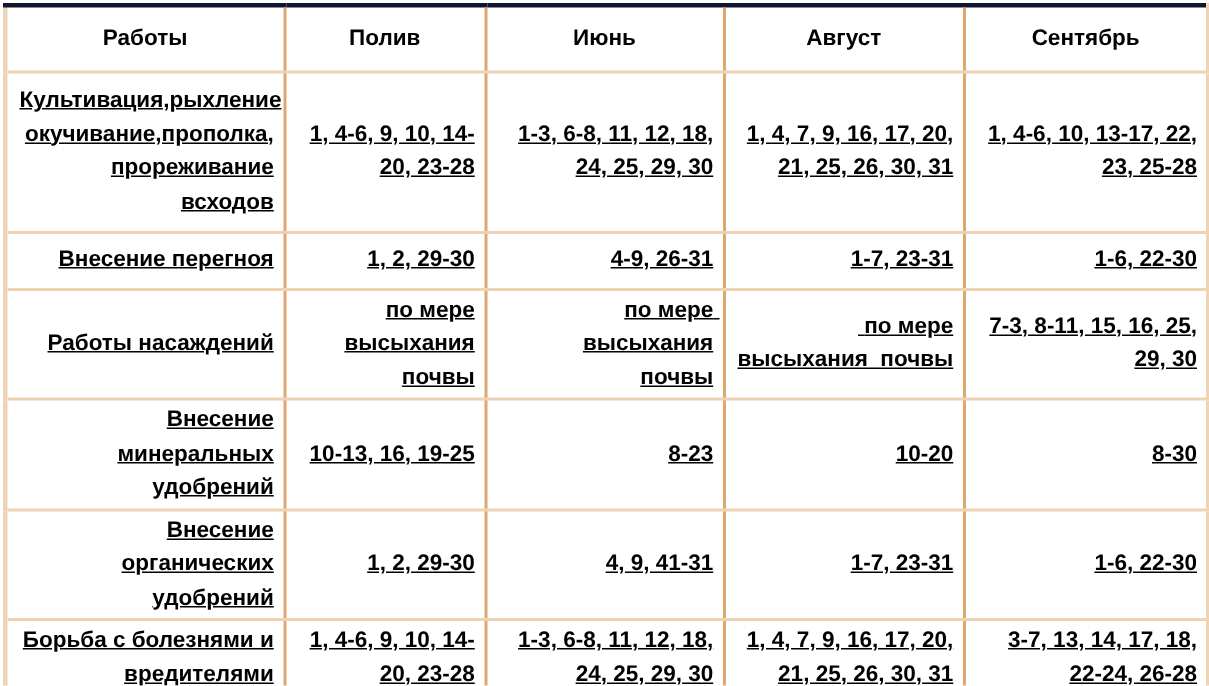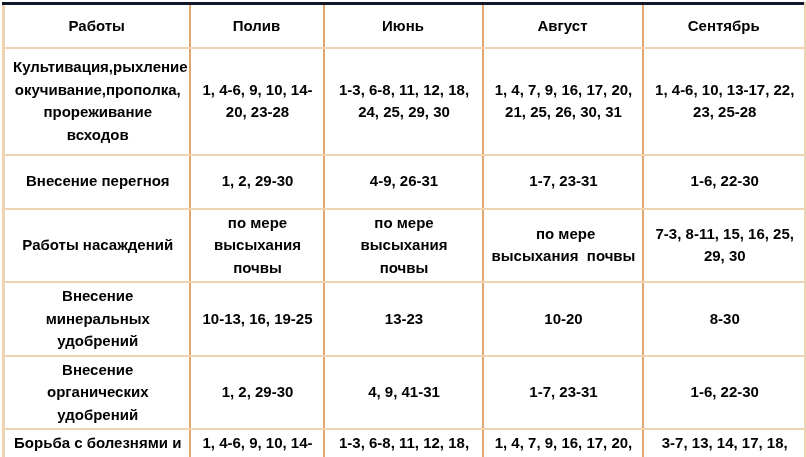--- a/index.html
+++ b/index.html
@@ -39,32 +39,33 @@
   table.schedule tr > *:first-child { border-left: 3px solid #efd4b4; }
   table.schedule tr > *:last-child  { border-right: 3px solid #efd4b4; }
   table.schedule thead th           { border-top: 3px solid #0f172a; }
   table.schedule tbody tr:last-child td { border-bottom: 2px solid #efd4b4; }
 
   table.schedule th {
     text-align: center;
     padding: 2px 4px;
   }
   table.schedule td {
-    text-align: center;
+    text-align: right;
     padding: 2px 6px 2px 8px;
+    text-decoration: underline;
   }
   col.c-works { width: 186px; }
   col.c-june  { width: 134px; }
   col.c-july  { width: 159px; }
   col.c-aug   { width: 160px; }
   col.c-sep   { width: 163px; }
 
   tr.r-head { height: 44px; }
   tr.r-1 { height: 107px; }
-  tr.r-2 { height: 54px; }
+  tr.r-2 { height: 38px; }
   tr.r-3 { height: 66px; }
   tr.r-4 { height: 65px; }
   tr.r-5 { height: 66px; }
   tr.r-6 { height: 47px; }
 </style>
 </head>
 <body>
 
 <table class="schedule">
   <colgroup>
@@ -115,21 +116,21 @@
       <td> по мере
 высыхания  почвы</td>
       <td>7-3, 8-11, 15, 16, 25,
 29, 30</td>
     </tr>
     <tr class="r-4">
       <td>Внесение
 минеральных
 удобрений</td>
       <td>10-13, 16, 19-25</td>
-      <td>13-23</td>
+      <td>8-23</td>
       <td>10-20</td>
       <td>8-30</td>
     </tr>
     <tr class="r-5">
       <td>Внесение
 органических
 удобрений</td>
       <td>1, 2, 29-30</td>
       <td>4, 9, 41-31</td>
       <td>1-7, 23-31</td>

